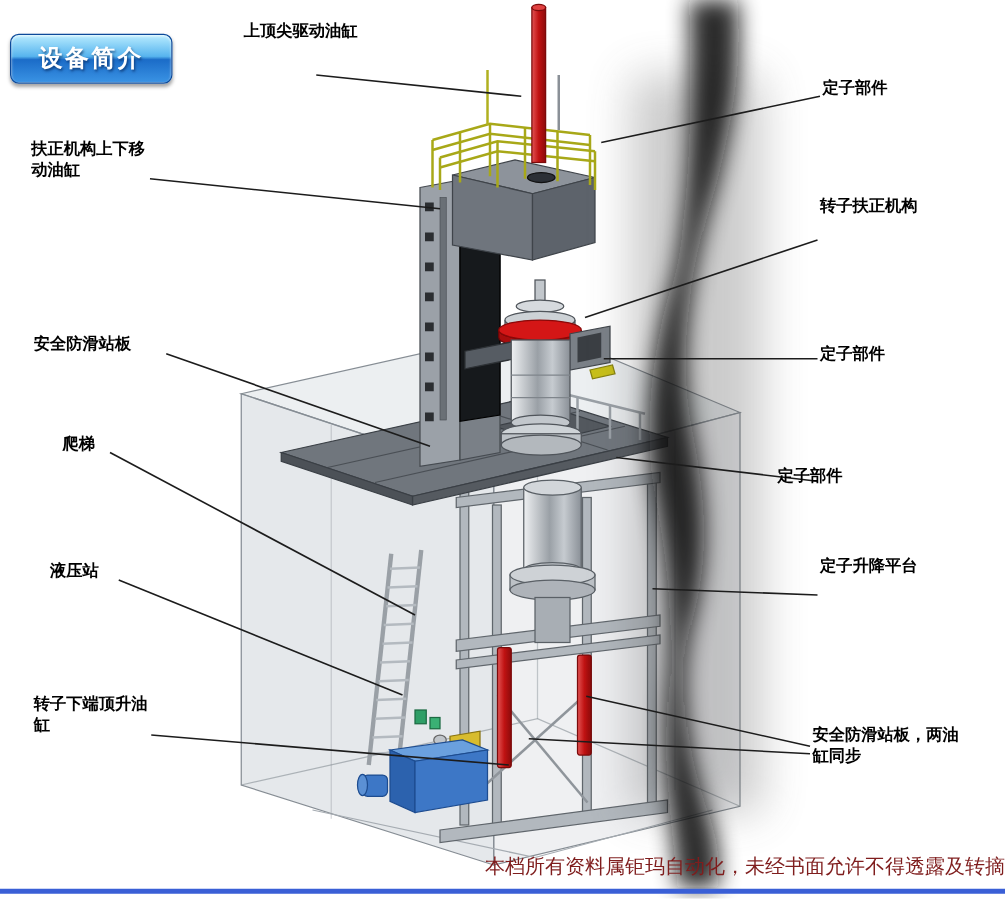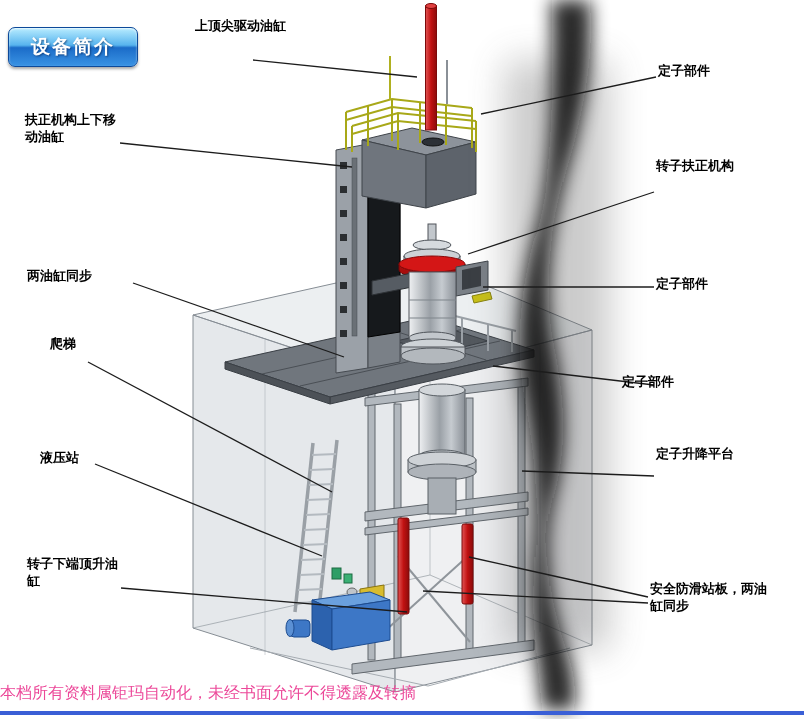--- a/index.html
+++ b/index.html
@@ -8,22 +8,22 @@
   #machine-svg{position:absolute;left:0;top:0;}
   .badge{position:absolute;left:8px;top:27px;width:128px;height:38px;
          display:flex;align-items:center;justify-content:center;
          background:linear-gradient(180deg,#b8ecff 0%,#57b4ee 45%,#1b6cc8 52%,#3a93e4 100%);
          border:1px solid #0d4a9a;border-radius:7px;
          box-shadow:0 2px 3px rgba(0,0,0,.35), inset 0 1px 2px rgba(255,255,255,.75);
          color:#fff;font-size:19px;font-weight:bold;letter-spacing:2px;
          text-shadow:1px 1px 2px rgba(0,30,80,.6);}
   .callout{position:absolute;font-size:13px;font-weight:600;color:#000;
            line-height:1.3;text-align:left;word-break:break-all;}
-  .footer{position:absolute;left:0;right:0;top:683px;text-align:left;
-          font-size:16px;color:#ec4899;font-weight:500;}
+  .footer{position:absolute;left:0;right:0;top:683px;text-align:right;
+          font-size:16px;color:#7f1d1d;font-weight:500;}
   .bottom-line{position:absolute;left:0;right:0;top:711px;height:4px;background:#3a5fd6;}
 </style>
 </head>
 <body>
 
 <div id="page">
 
   <svg id="machine-svg" width="804" height="719" viewBox="0 0 804 719">
     <defs>
       <linearGradient id="gradSilver" x1="0" y1="0" x2="1" y2="0">
@@ -225,23 +225,23 @@
   </svg>
 
   <div class="badge">
     <span>设备简介</span>
   </div>
 
   <div class="callout" style="left:195px;top:18px;width:112px">上顶尖驱动油缸</div>
   <div class="callout" style="left:658px;top:63px">定子部件</div>
   <div class="callout" style="left:25px;top:112px;width:92px">扶正机构上下移动油缸</div>
   <div class="callout" style="left:656px;top:158px;width:92px">转子扶正机构</div>
-  <div class="callout" style="left:27px;top:268px">两油缸同步</div>
+  <div class="callout" style="left:27px;top:268px">安全防滑站板</div>
   <div class="callout" style="left:656px;top:276px">定子部件</div>
-  <div class="callout" style="left:50px;top:336px">爬梯</div>
+  <div class="callout" style="left:50px;top:348px">爬梯</div>
   <div class="callout" style="left:622px;top:374px">定子部件</div>
   <div class="callout" style="left:40px;top:450px">液压站</div>
   <div class="callout" style="left:27px;top:556px;width:92px">转子下端顶升油缸</div>
   <div class="callout" style="left:656px;top:446px;width:92px">定子升降平台</div>
   <div class="callout" style="left:650px;top:581px;width:126px">安全防滑站板，两油缸同步</div>
 
   <div class="footer">本档所有资料属钜玛自动化，未经书面允许不得透露及转摘</div>
   <div class="bottom-line"></div>
 
 </div>

